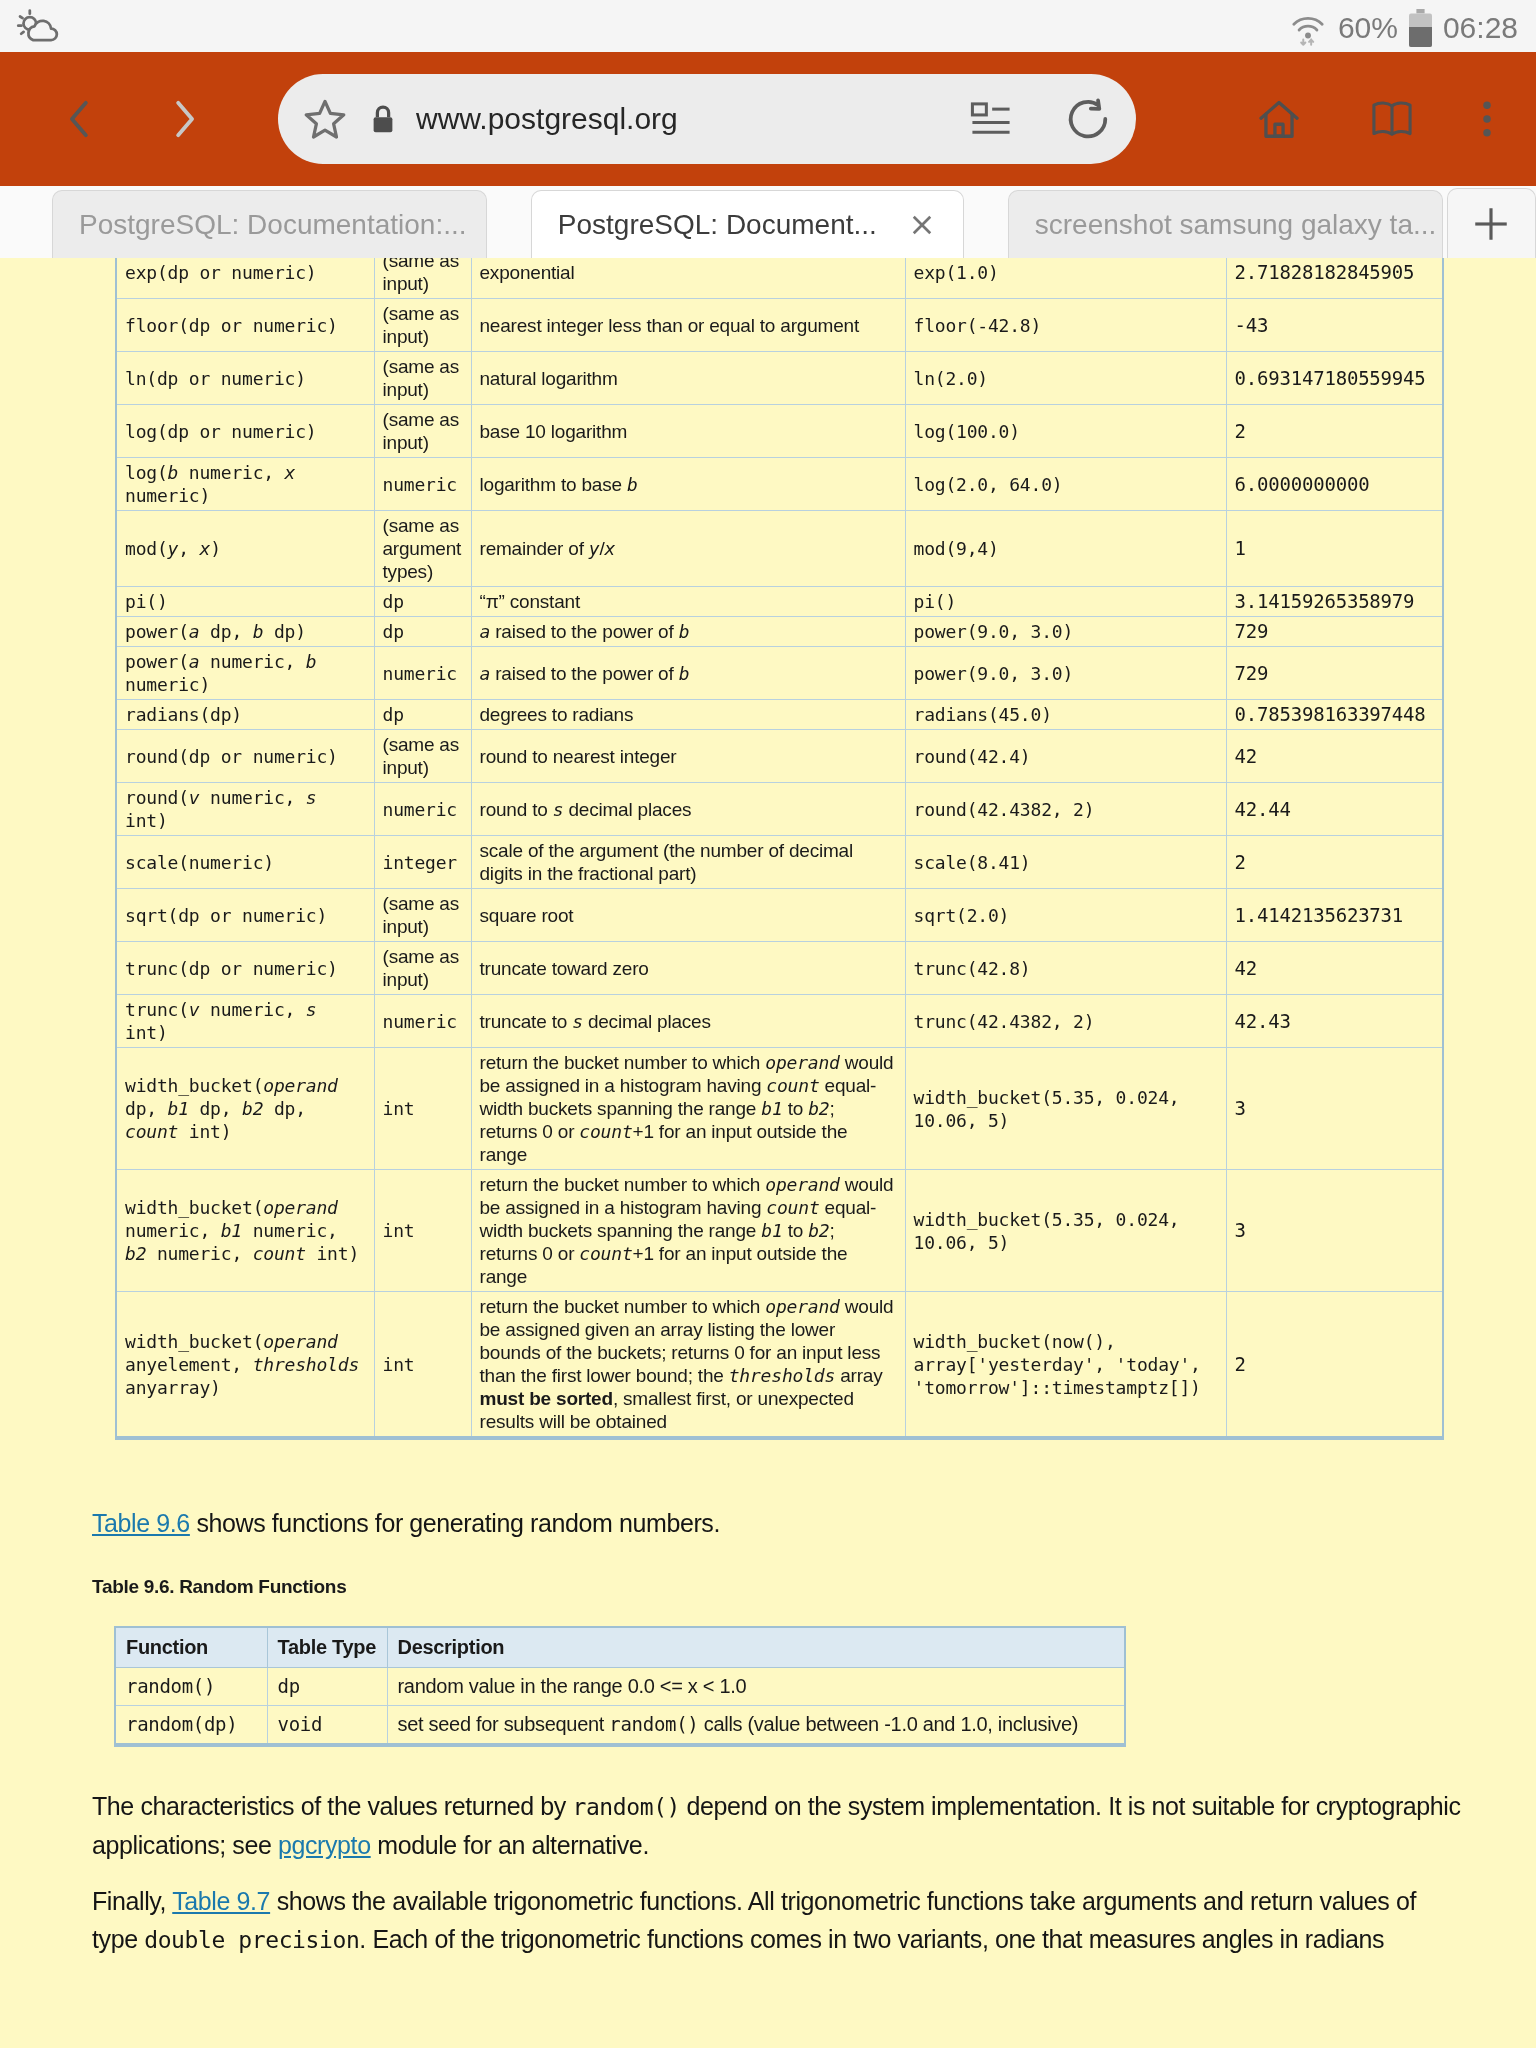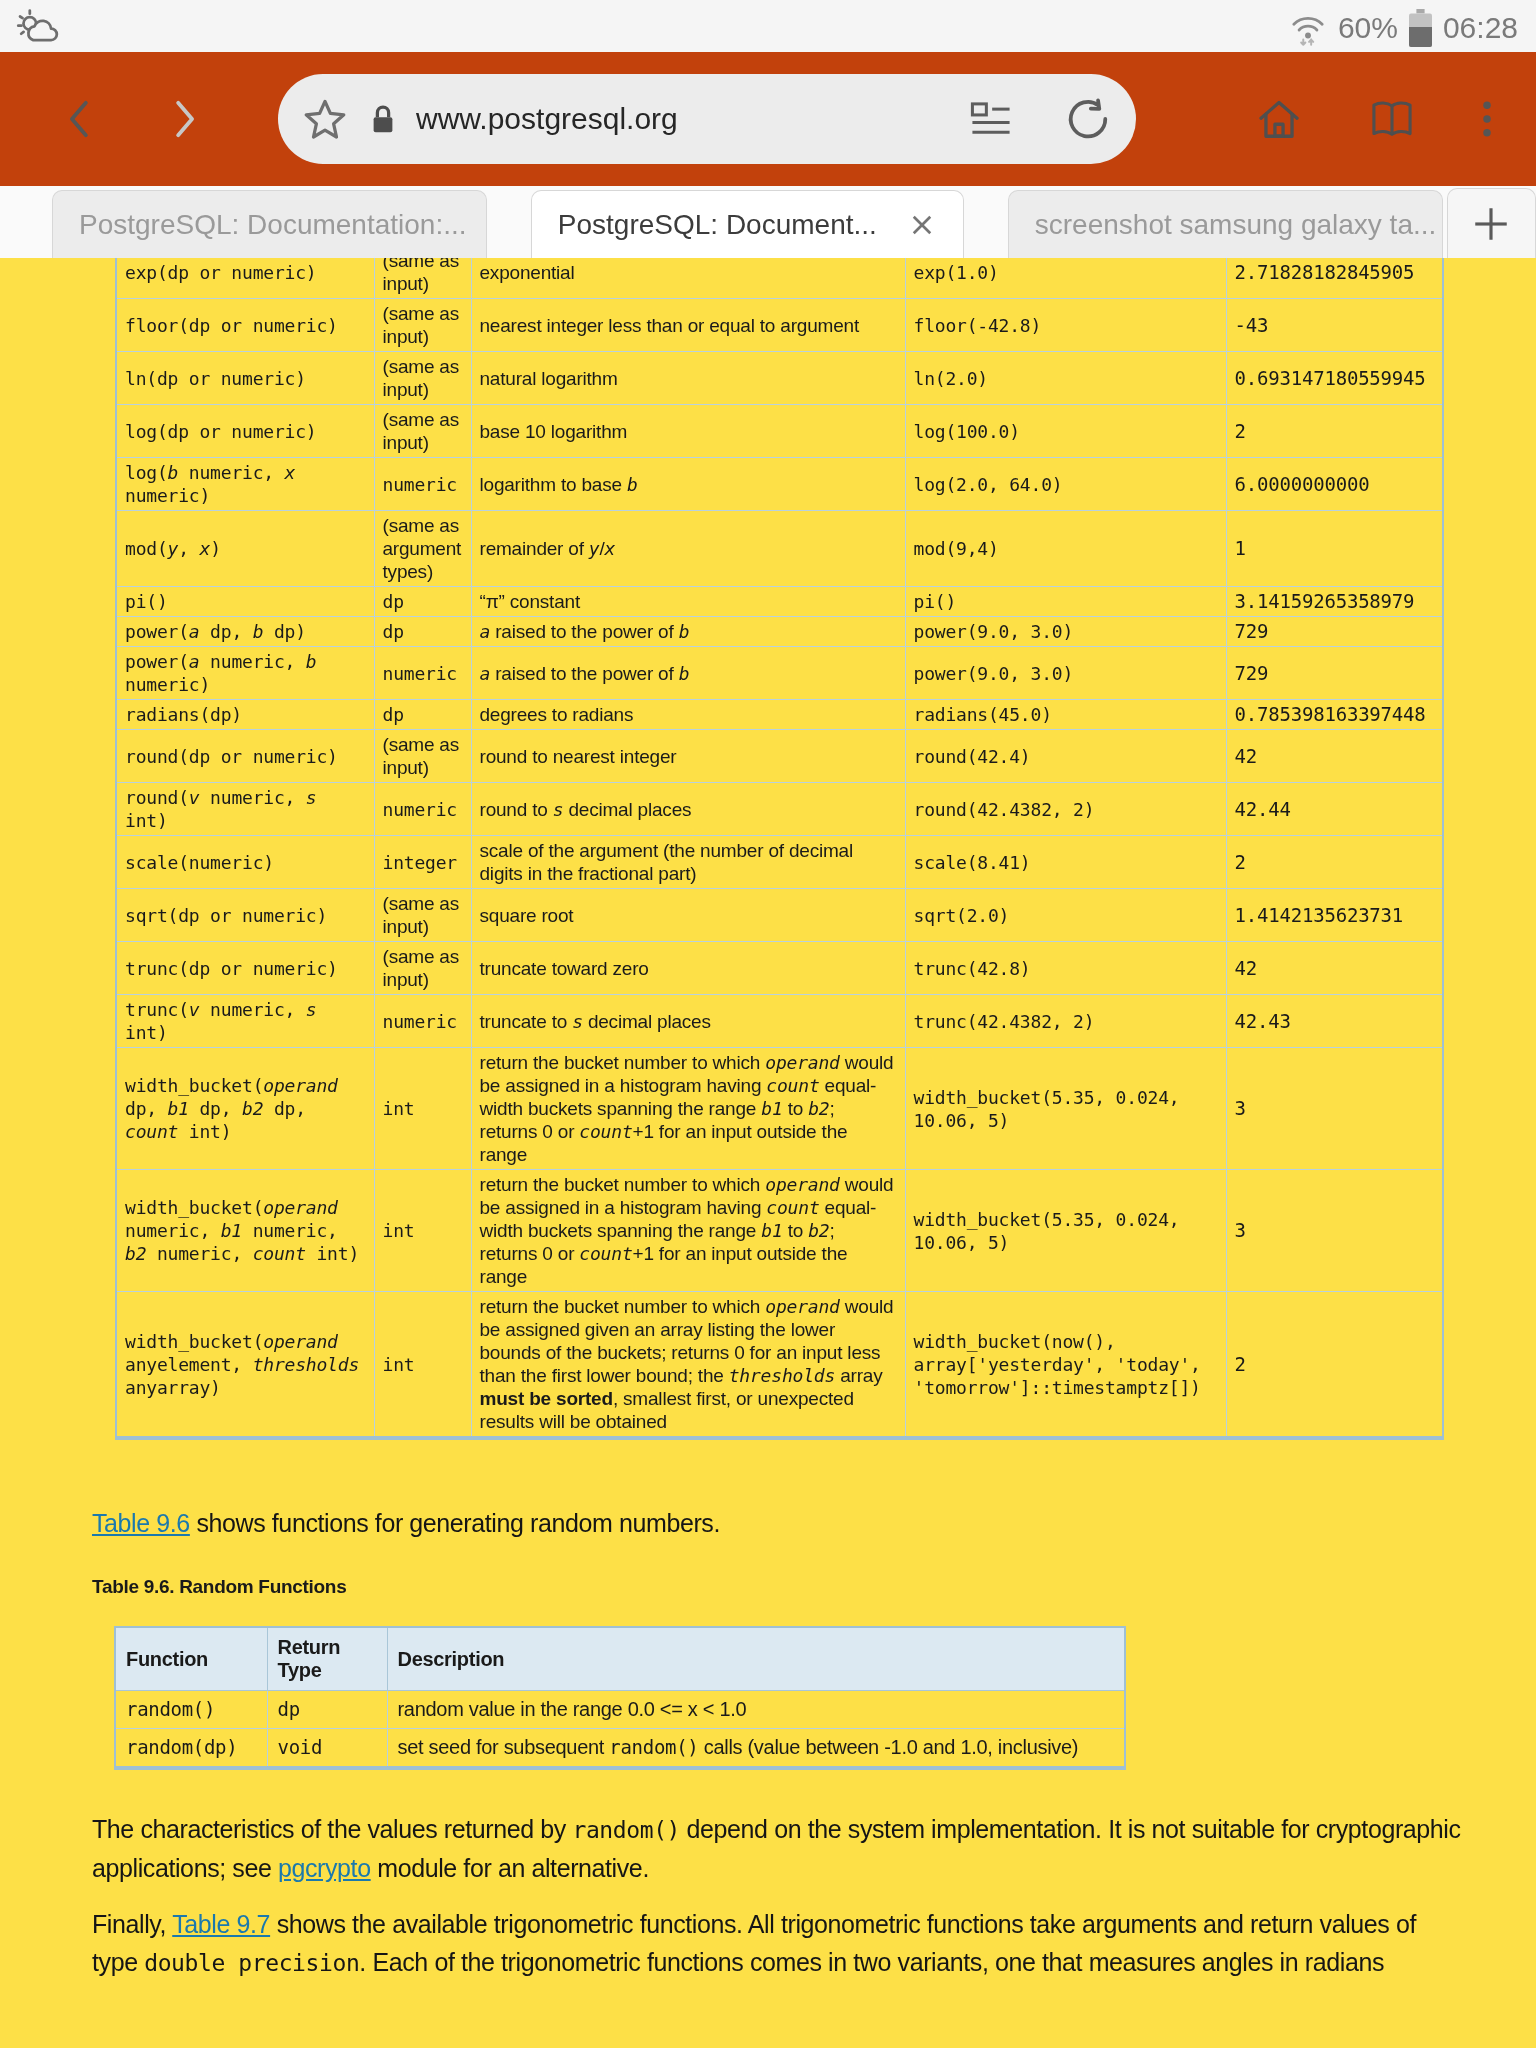--- a/index.html
+++ b/index.html
@@ -22,21 +22,21 @@
   .tabbar{height:72px;background:#fafafa;display:flex;align-items:flex-end;padding-left:12px;gap:4px;}
   .tab{height:68px;box-sizing:border-box;border:1px solid #d7d7d7;border-bottom:none;
        border-radius:10px 10px 0 0;display:flex;align-items:center;padding:0 26px;
        font-size:28px;white-space:nowrap;overflow:hidden;margin-left:40px;}
   .tab.inactive{background:#ececec;color:#9a9a9a;width:472px;}
   .tab.active{background:#fff;color:#3c3c3c;width:470px;justify-content:space-between;}
   .tab .closewrap{margin-left:20px;display:flex;align-items:center;}
   .plustab{height:70px;width:98px;box-sizing:border-box;border:1px solid #d7d7d7;border-bottom:none;
            border-radius:10px 10px 0 0;background:#f6f6f6;display:flex;align-items:center;justify-content:center;}
   
-  .content{background:#fde047;height:1790px;overflow:hidden;
+  .content{background:#fef9c3;height:1790px;overflow:hidden;
            padding:0 69px 0 92px;box-sizing:border-box;}
   
   .bigtable{border-collapse:collapse;table-layout:fixed;width:1327px;margin:-14px 0 0 23px;
             border:2px solid #9fc0d3;border-bottom-width:4px;}
   .bigtable td{border:1px solid #b8d1df;padding:3px 8px;vertical-align:middle;
                font-size:19px;line-height:23px;letter-spacing:-0.2px;word-wrap:break-word;}
   .c-func,.c-ex,.c-res{font-family:"DejaVu Sans Mono","Liberation Mono",monospace;font-size:18px;}
   .c-desc{letter-spacing:-0.3px;}
   .sg-p{font-family:"Liberation Sans",sans-serif;}
   .sg-c{font-family:"DejaVu Sans Mono","Liberation Mono",monospace;font-size:18px;}
@@ -353,21 +353,21 @@
 
   <table class="rtable">
     <colgroup>
       <col style="width:152px">
         <col style="width:120px">
         <col style="width:738px">
     </colgroup>
     <thead>
         <tr id="r-head">
           <th>Function</th>
-          <th>Return Type</th>
+          <th>Table Type</th>
           <th>Description</th>
         </tr>
       </thead>
     <tbody id="r-body">
         <tr>
           <td><span class="sg-c">random()</span></td>
           <td><span class="sg-c">dp</span></td>
           <td><span class="sg-p">random value in the range 0.0 &lt;= x &lt; 1.0</span></td>
         </tr>
         <tr>

